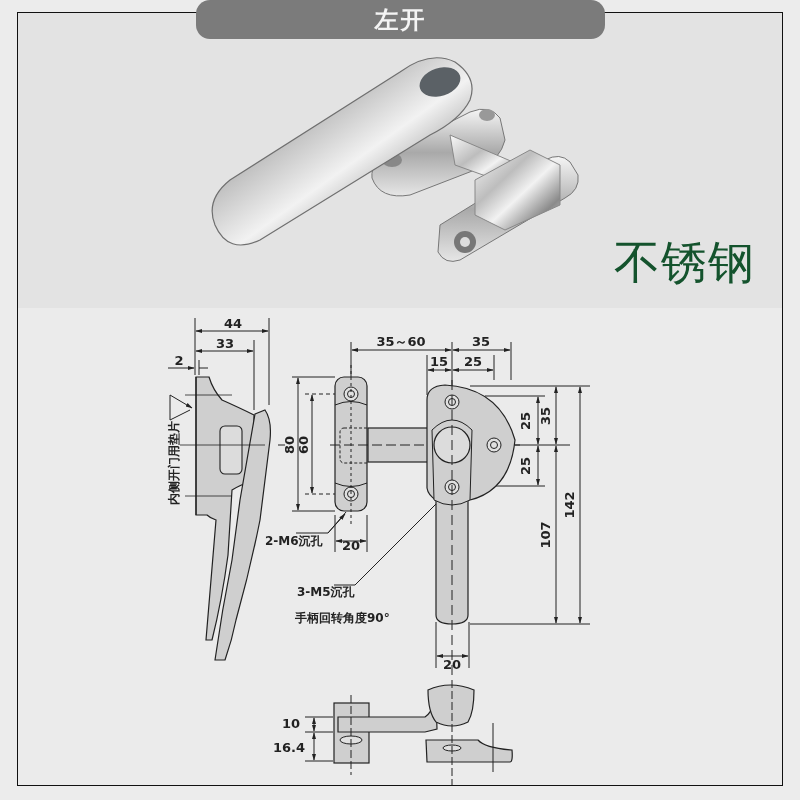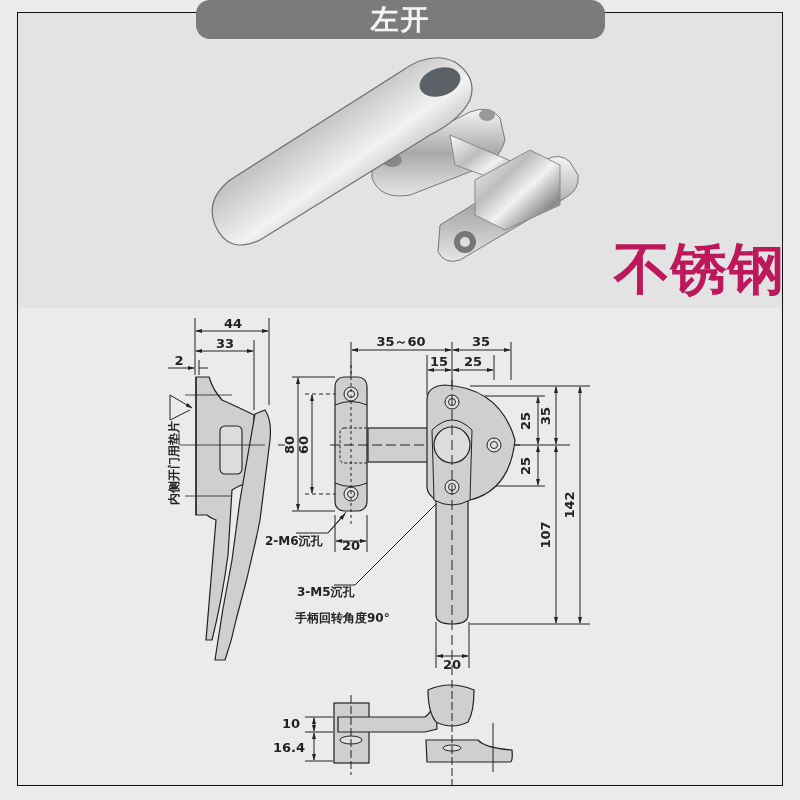--- a/index.html
+++ b/index.html
@@ -15,25 +15,25 @@
   }
   .photo-panel {
     position: absolute; left: 18px; top: 13px; width: 764px; height: 295px;
     background: #e3e3e3;
   }
   .title-pill {
     position: absolute; left: 196px; top: 0; width: 409px; height: 39px;
     background: #7b7b7b; border-radius: 0 0 14px 14px;
     border-top-left-radius: 14px; border-top-right-radius: 14px;
     display: flex; align-items: center; justify-content: center;
-    color: #f4f4f4; font-weight: bold; font-size: 28px; letter-spacing: 2px;
+    color: #f4f4f4; font-weight: bold; font-size: 24px; letter-spacing: 2px;
   }
   .material-label {
     position: absolute; left: 614px; top: 232px;
-    font-size: 56px; font-weight: bold; color: #be185d; letter-spacing: 1px;
+    font-size: 46px; font-weight: normal; color: #14532d; letter-spacing: 1px;
   }
   svg { position: absolute; left: 0; top: 0; }
   .dim { font-family: "DejaVu Sans", sans-serif; font-weight: bold; font-size: 13px; fill: #222; }
   .note { font-family: "DejaVu Sans", sans-serif; font-weight: bold; font-size: 12px; fill: #222; }
 </style>
 </head>
 <body>
 
 <div class="frame"></div>
 <div class="photo-panel"></div>

